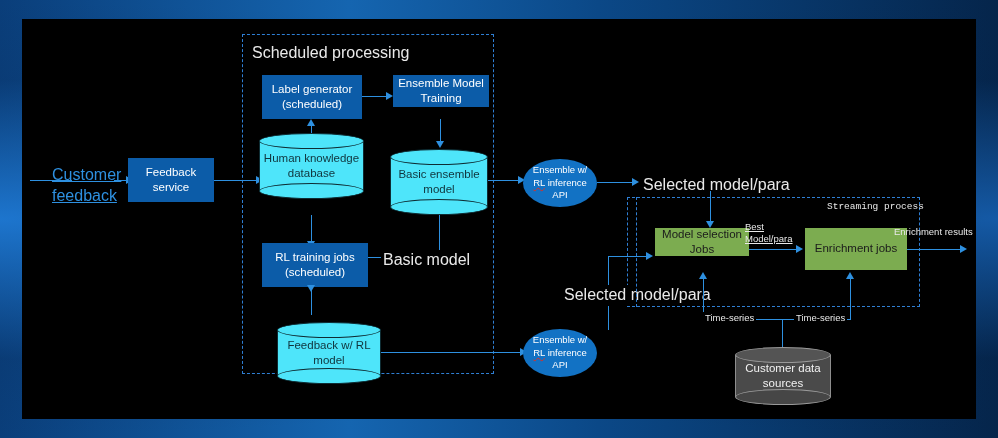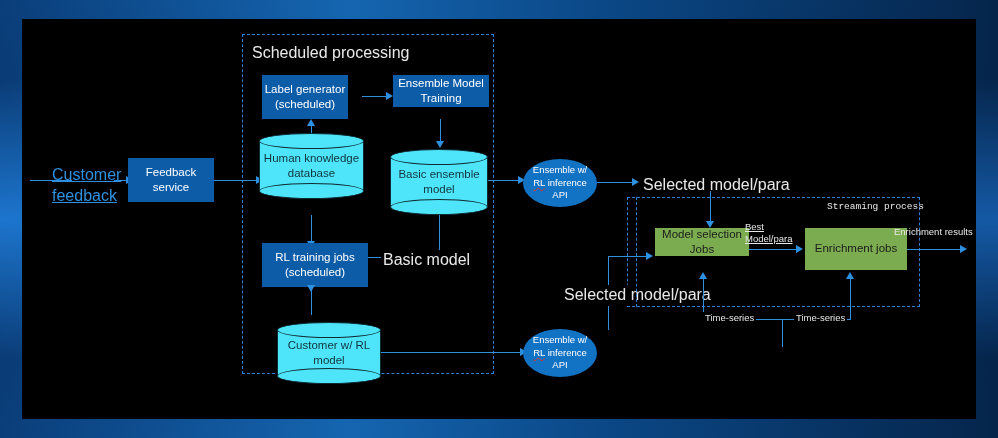--- a/index.html
+++ b/index.html
@@ -90,21 +90,21 @@
     <div class="box" style="left:106px;top:139px;width:86px;height:44px;">
       <div>
         <div>Feedback</div>
         <div>service</div>
       </div>
     </div>
 
     <div class="ln lnh" style="left:192px;top:161px;width:45px;"></div>
     <div class="arw ar" style="left:234px;top:157px;"></div>
 
-    <div class="box" style="left:240px;top:56px;width:86px;height:44px;">
+    <div class="box" style="left:240px;top:56px;width:100px;height:44px;">
       <div>
         <div>Label generator</div>
         <div>(scheduled)</div>
       </div>
     </div>
 
     <div class="ln lnh" style="left:340px;top:77px;width:28px;"></div>
     <div class="arw ar" style="left:364px;top:73px;"></div>
 
     <div class="box" style="left:371px;top:56px;width:96px;height:32px;">
@@ -161,21 +161,21 @@
 
     <div class="ln lnv" style="left:289px;top:268px;height:28px;"></div>
     <div class="arw ad" style="left:285px;top:266px;"></div>
 
     <div class="cyl" style="left:255px;top:303px;width:104px;height:62px;">
       <div class="body"></div>
       <div class="bot"></div>
       <div class="top"></div>
       <div class="lbl">
         <div>
-          <div>Customer w/ RL</div>
+          <div>Feedback w/ RL</div>
           <div>model</div>
         </div>
       </div>
     </div>
 
     <div class="ln lnh" style="left:466px;top:161px;width:34px;"></div>
     <div class="arw ar" style="left:496px;top:157px;"></div>
 
     <div class="ell" style="left:501px;top:140px;width:74px;height:48px;">
       <div>
@@ -239,15 +239,26 @@
 
     <div class="ln lnv" style="left:681px;top:258px;height:43px;"></div>
     <div class="arw au" style="left:677px;top:253px;"></div>
 
     <div class="ln lnv" style="left:828px;top:258px;height:43px;"></div>
     <div class="arw au" style="left:824px;top:253px;"></div>
 
     <div class="txt" style="left:681px;top:293px;background:#000;padding:0 2px;font-size:9.5px;">Time-series</div>
     <div class="txt" style="left:772px;top:293px;background:#000;padding:0 2px;font-size:9.5px;">Time-series</div>
 
+    <div class="cyl grey" style="left:713px;top:328px;width:96px;height:58px;">
+      <div class="body"></div>
+      <div class="bot"></div>
+      <div class="top"></div>
+      <div class="lbl">
+        <div>
+          <div>Customer data</div>
+          <div>sources</div>
+        </div>
+      </div>
+    </div>
 
   </div>
 </div>
 
 </body></html>

